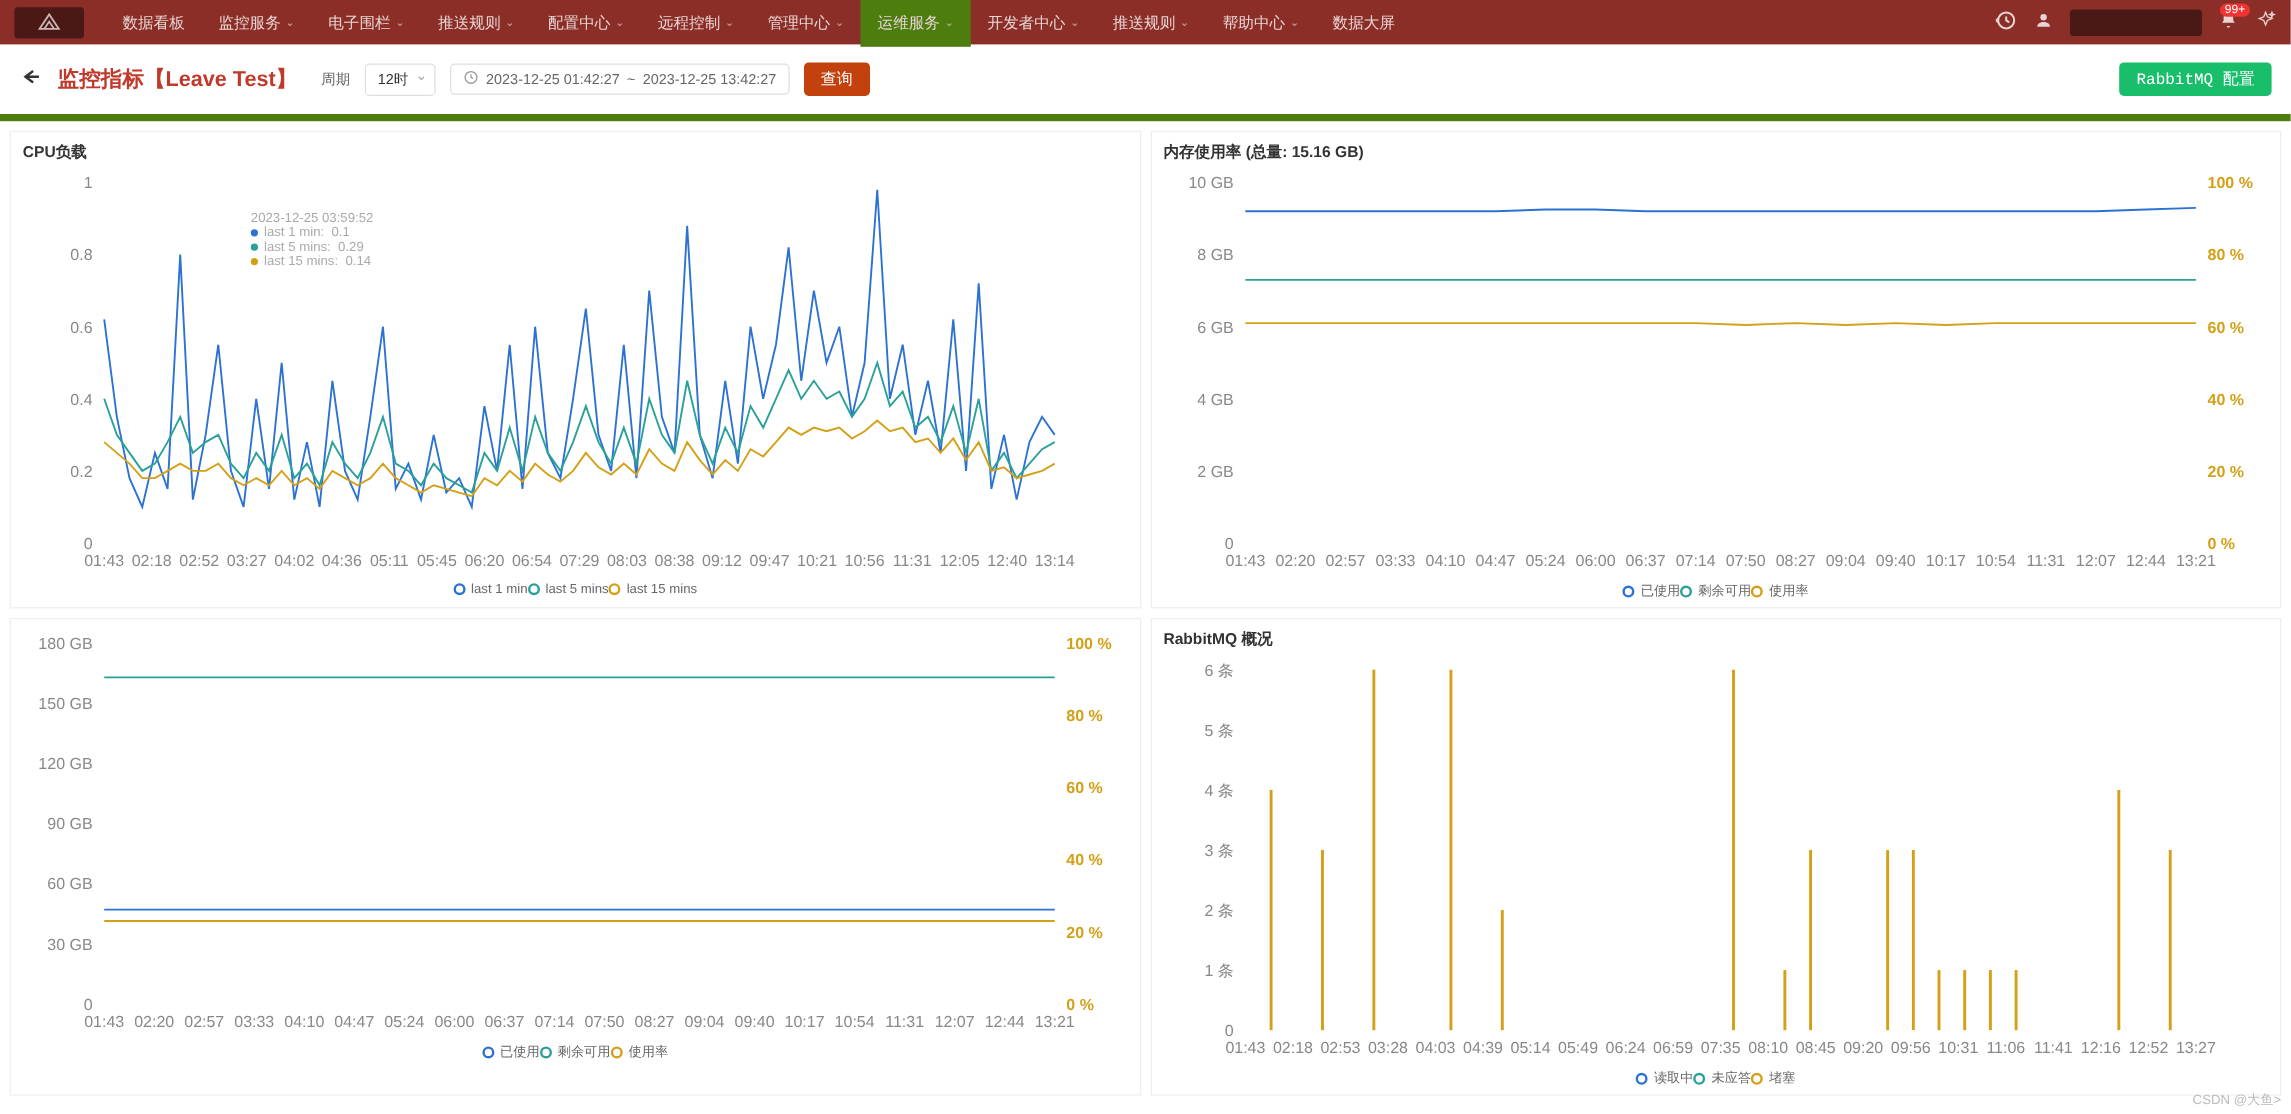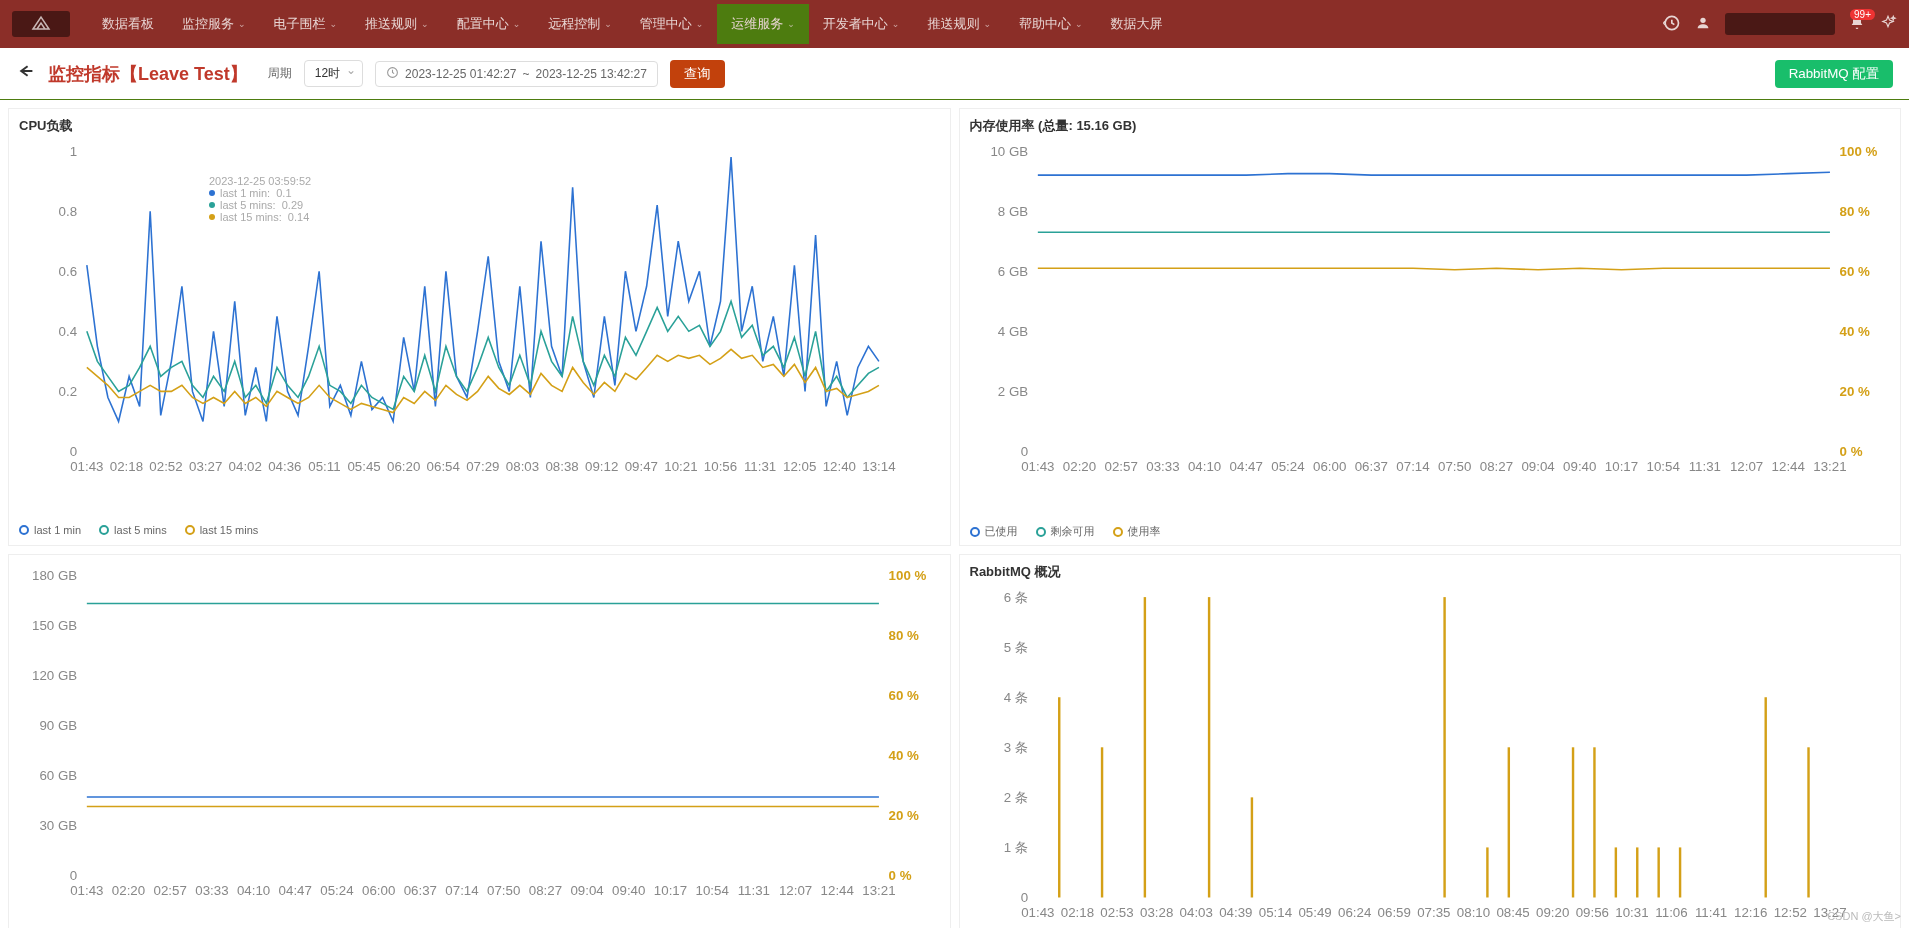--- a/index.html
+++ b/index.html
@@ -1,50 +1,50 @@
 <!DOCTYPE html>
 <html><head>
 <meta charset="utf-8">
 <style>
 * { margin: 0; padding: 0; box-sizing: border-box; }
 body { font-family: "Microsoft YaHei", Arial, sans-serif; font-size: 12px; background: #fff; color: #333; }
 
 
-.top-nav { background: #8b2e28; height: 48px; display: flex; align-items: center; padding: 0 12px; color: #fff; text-align: center; }
+.top-nav { background: #8b2e28; height: 37px; display: flex; align-items: center; padding: 0 12px; color: #fff; text-align: center; }
 .logo { width: 58px; height: 26px; background: #4a1815; border-radius: 3px; margin-right: 18px; display:flex;align-items:center;justify-content:center; }
 .logo svg { stroke:#c9b8b6; }
 .nav-items { display: flex; gap: 0; flex: 1; }
 .nav-item { padding: 0 14px; height: 40px; display: flex; align-items: center; gap: 4px; color: #e8d5d3; cursor: pointer; font-size: 13px; }
 .nav-item.active { background: #4d7c0f; }
 .chev { font-size: 9px; opacity: .7; }
 .nav-right { display: flex; align-items: center; gap: 14px; }
 .icon-btn { position: relative; cursor: pointer; color:#e8d5d3; }
 .badge { position: absolute; top: -6px; right: -10px; background: #e33; color: #fff; font-size: 10px; padding: 0 4px; border-radius: 7px; }
 .user-box { width:110px; height:22px; background:#4a1815; border-radius:3px; }
 
 
-.toolbar { height: 52px; display: flex; align-items: center; padding: 0 16px; gap: 12px; border-bottom: 1px solid #4d7c0f; }
+.toolbar { height: 64px; display: flex; align-items: center; padding: 0 16px; gap: 12px; border-bottom: 6px solid #4d7c0f; }
 .back-btn { cursor: pointer; font-size:18px; }
 .page-title { color: #c0392b; font-size: 18px; font-weight: bold; }
 .label { color: #666; margin-left: 8px; }
 .select { border: 1px solid #ddd; border-radius: 4px; padding: 4px 22px 4px 10px; background:#fff; position:relative; cursor:pointer;text-align:right; }
 .select::after { content:"⌄"; position:absolute; right:6px; top:2px; color:#aaa; }
 .date-range { border: 1px solid #ddd; border-radius: 4px; padding: 4px 10px; display: flex; align-items: center; gap: 6px; color: #666; }
 .btn-primary { background: #c2410c; color: #fff; border: none; border-radius: 4px; padding: 5px 14px; cursor: pointer; }
-.btn-green { background: #19be6b; color: #fff; border: none; border-radius: 4px; padding: 5px 14px; cursor: pointer; margin-left: auto; }
+.btn-green { background: #19be6b; color: #fff; border: none; border-radius: 4px; padding: 5px 14px; cursor: pointer; margin-left: auto; font-family: Liberation Mono, monospace; }
 
 
 .charts { display: grid; grid-template-columns: 1fr 1fr; gap: 8px; padding: 8px; }
 .chart-card { border: 1px solid #eee; padding: 8px 10px 4px; }
 .chart-title { font-weight: bold; font-size: 13px; margin-bottom: 4px; }
 .chart-body { position: relative; }
 svg.plot { width: 100%; display: block; }
 .axis text { font-size: 11px; fill: #888; }
 .axis-r text { fill: #d4a017; font-weight:bold; }
-.legend { display: flex; gap: 18px; padding: 6px 0 2px; color: #666; font-size:11px;margin-top:40px; }
+.legend { display: flex; justify-content: center; padding: 6px 0 2px; color: #666; font-size:11px; }
 .legend-item { display: flex; align-items: center; gap: 5px; }
 .legend-mark { width: 10px; height: 10px; border: 2px solid; border-radius: 50%; background: #fff; }
 
 .tooltip-box { position:absolute; left:180px; top:30px; background:rgba(255,255,255,.6); padding:6px 10px; font-size:11px; color:#aaa; pointer-events:none; }
 .tooltip-box .tt-row { display:flex; align-items:center; gap:5px; }
 .tt-dot { width:6px;height:6px;border-radius:50%; }
 
 .watermark { position:fixed; bottom:4px; right:8px; color:#bbb; font-size:11px; }
 </style>
 </head>

